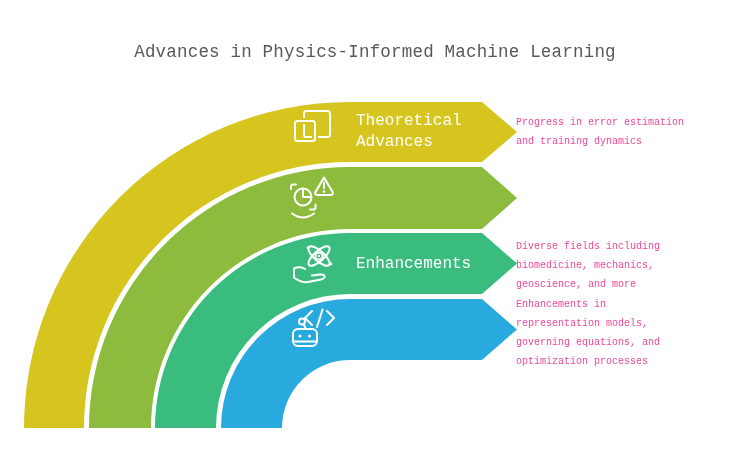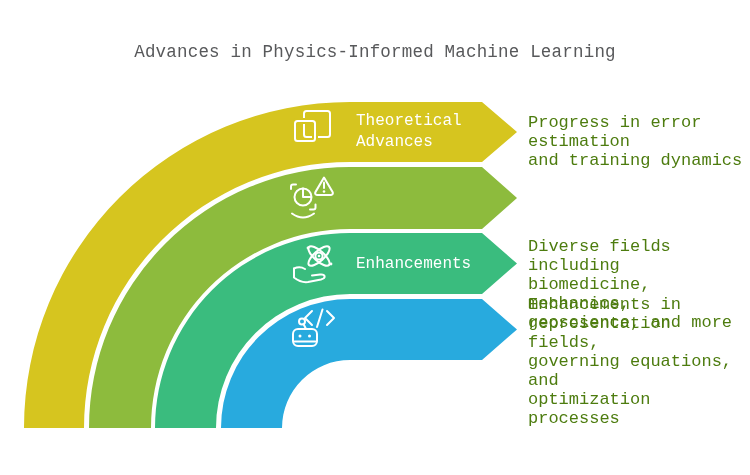--- a/index.html
+++ b/index.html
@@ -12,22 +12,22 @@
     font-size:17.5px;line-height:1.35;font-weight:400;color:#58595b;letter-spacing:.2px;
   }
   .bands-svg{position:absolute;left:0;top:0;}
   .icon{stroke:#fff;fill:none;stroke-width:2;stroke-linecap:round;stroke-linejoin:round;}
   .icon .fill{fill:#fff;stroke:none;}
   .band-label{
     position:absolute;left:343px;transform:translateY(-50%);
     color:#fff;font-size:16px;line-height:21px;font-weight:400;white-space:pre-line;margin-left:13px;
   }
   .band-desc{
-    position:absolute;left:528px;width:215px;
-    color:#4d7c0f;font-size:17px;line-height:19px;font-weight:400;white-space:pre-line;
+    position:absolute;left:516px;width:215px;
+    color:#ec4899;font-size:10px;line-height:19px;font-weight:400;white-space:pre-line;
   }
 </style>
 </head>
 <body>
 
 <div class="canvas">
 
   <div class="title">Advances in Physics-Informed Machine Learning</div>
 
   <svg class="bands-svg" width="750" height="475" viewBox="0 0 750 475">
@@ -81,17 +81,17 @@
   <div class="band-label" style="top:132px">Theoretical
 Advances</div>
   <div class="band-label" style="top:263.5px">Enhancements</div>
 
   <div class="band-desc" style="top:113px">Progress in error estimation
 and training dynamics</div>
   <div class="band-desc" style="top:237px">Diverse fields including
 biomedicine, mechanics,
 geoscience, and more</div>
   <div class="band-desc" style="top:295px">Enhancements in
-representation fields,
+representation models,
 governing equations, and
 optimization processes</div>
 
 </div>
 
 </body></html>

